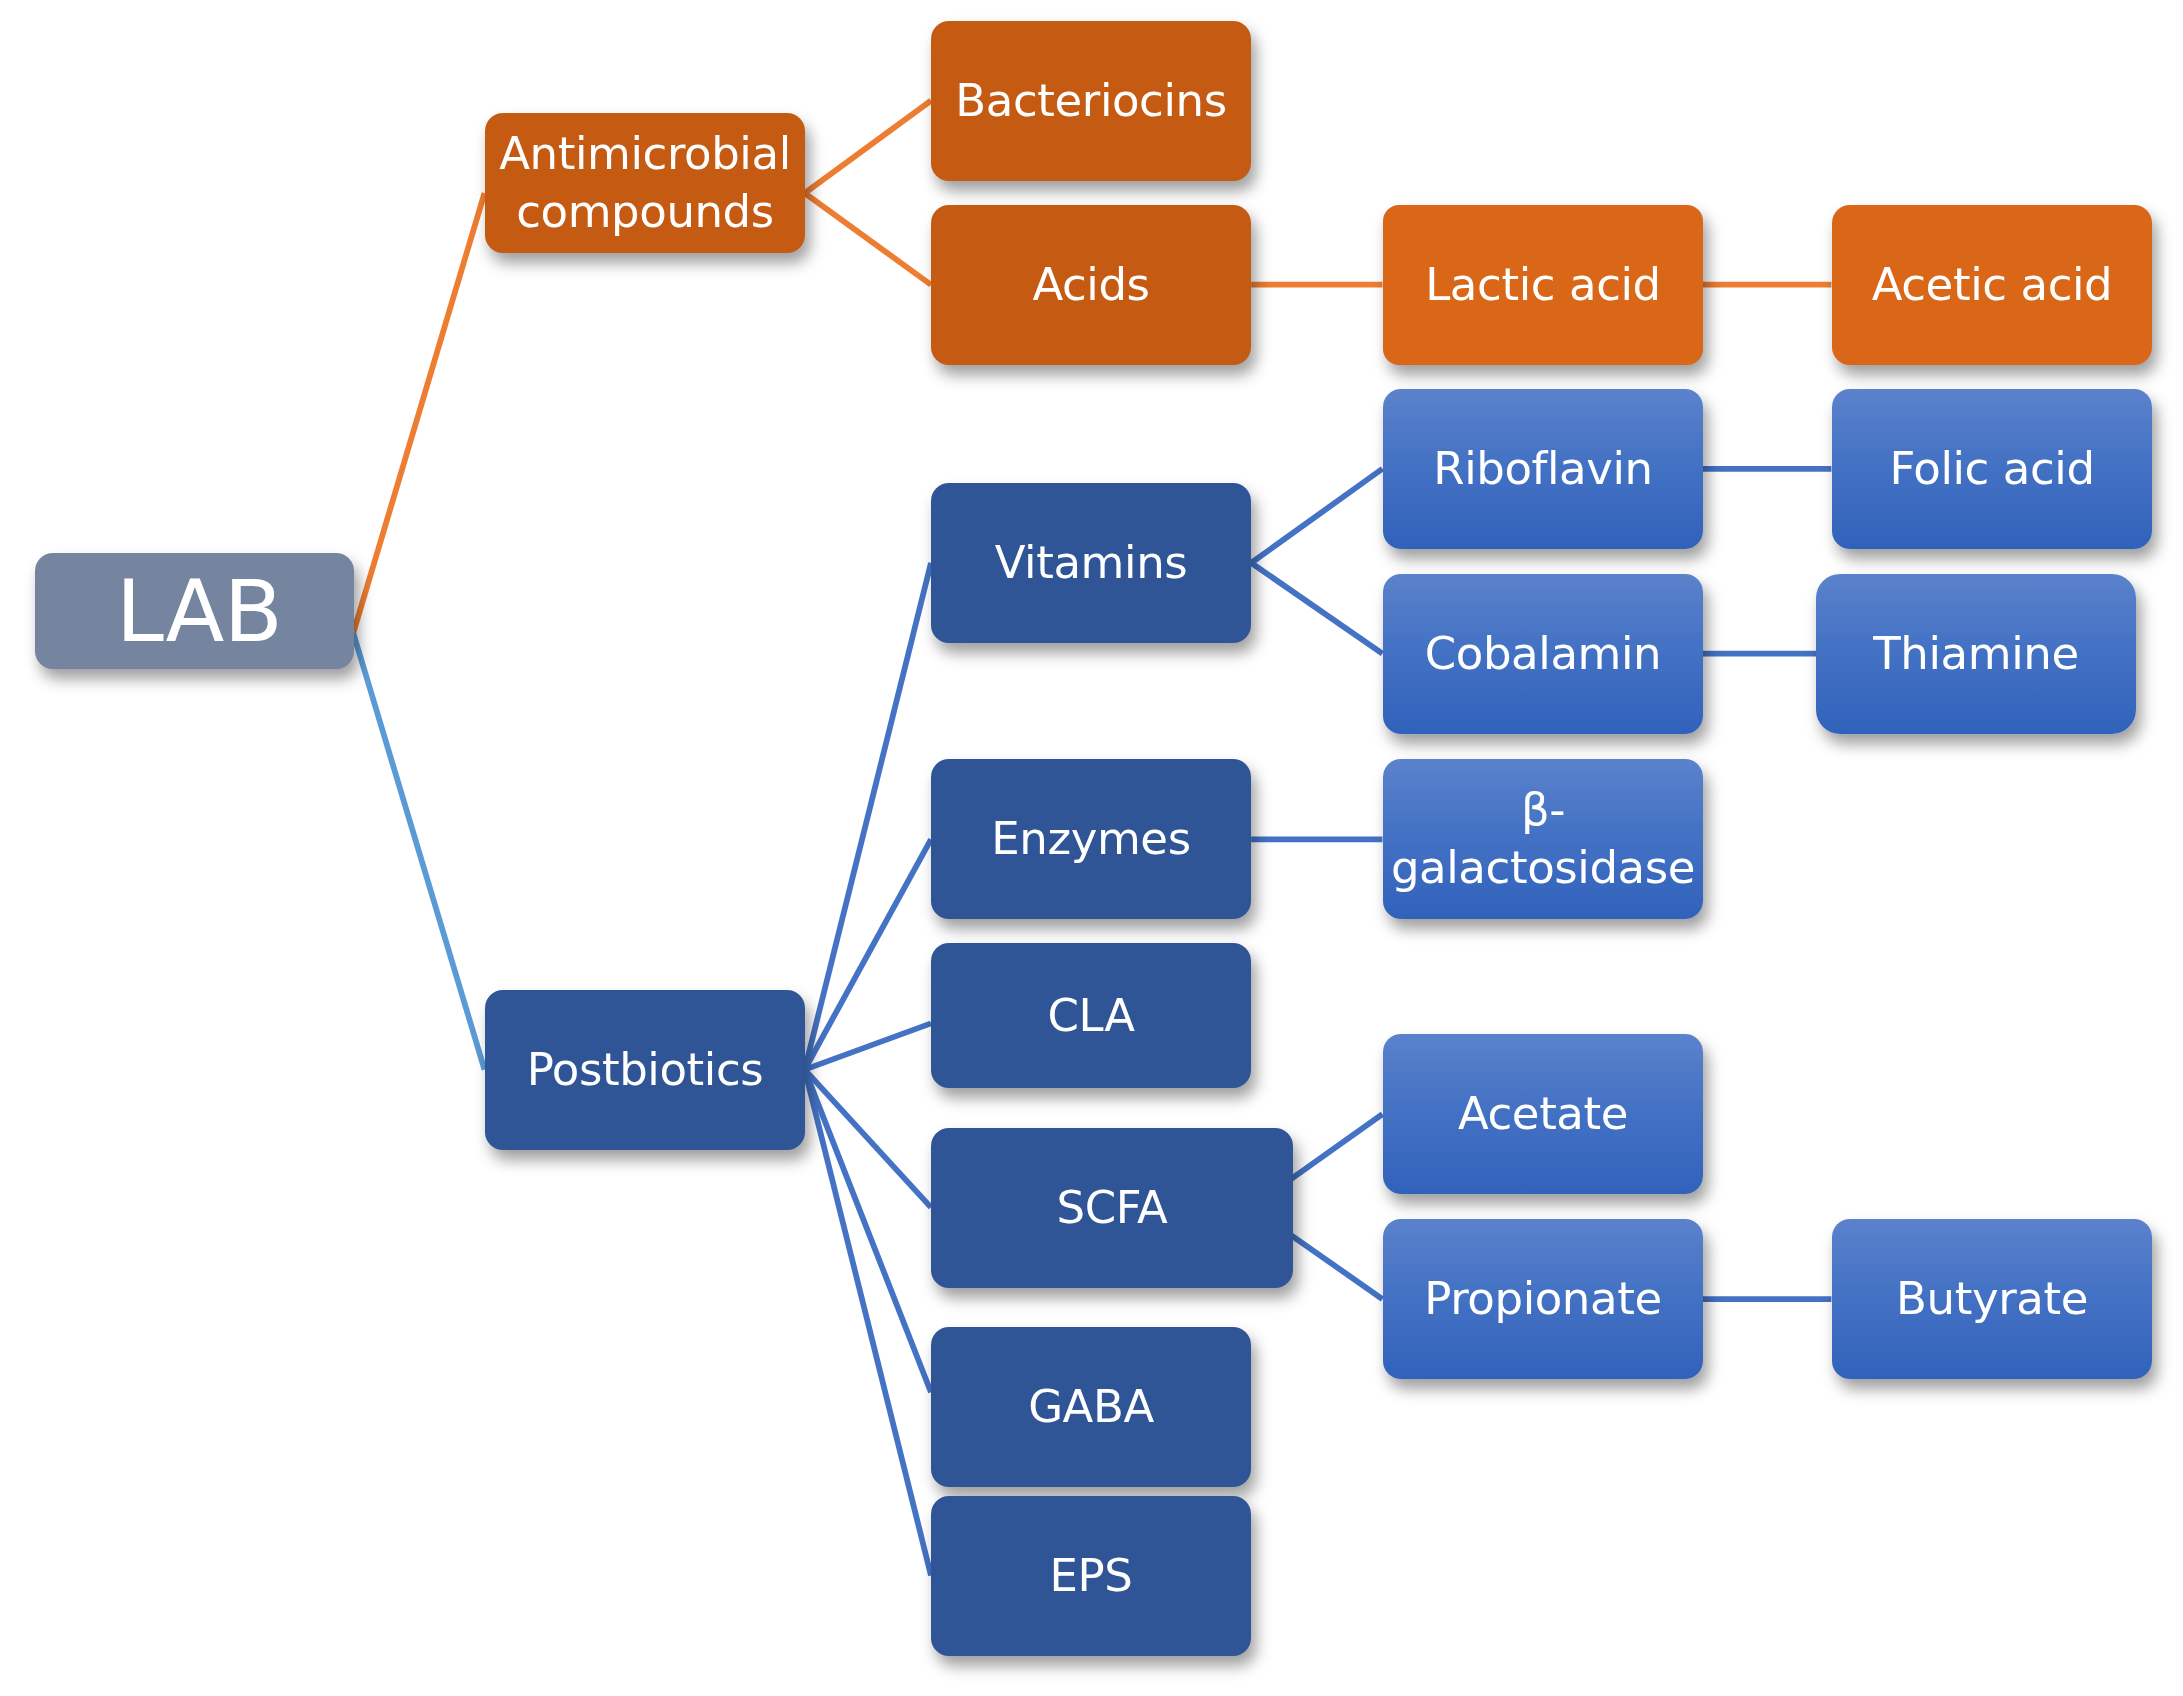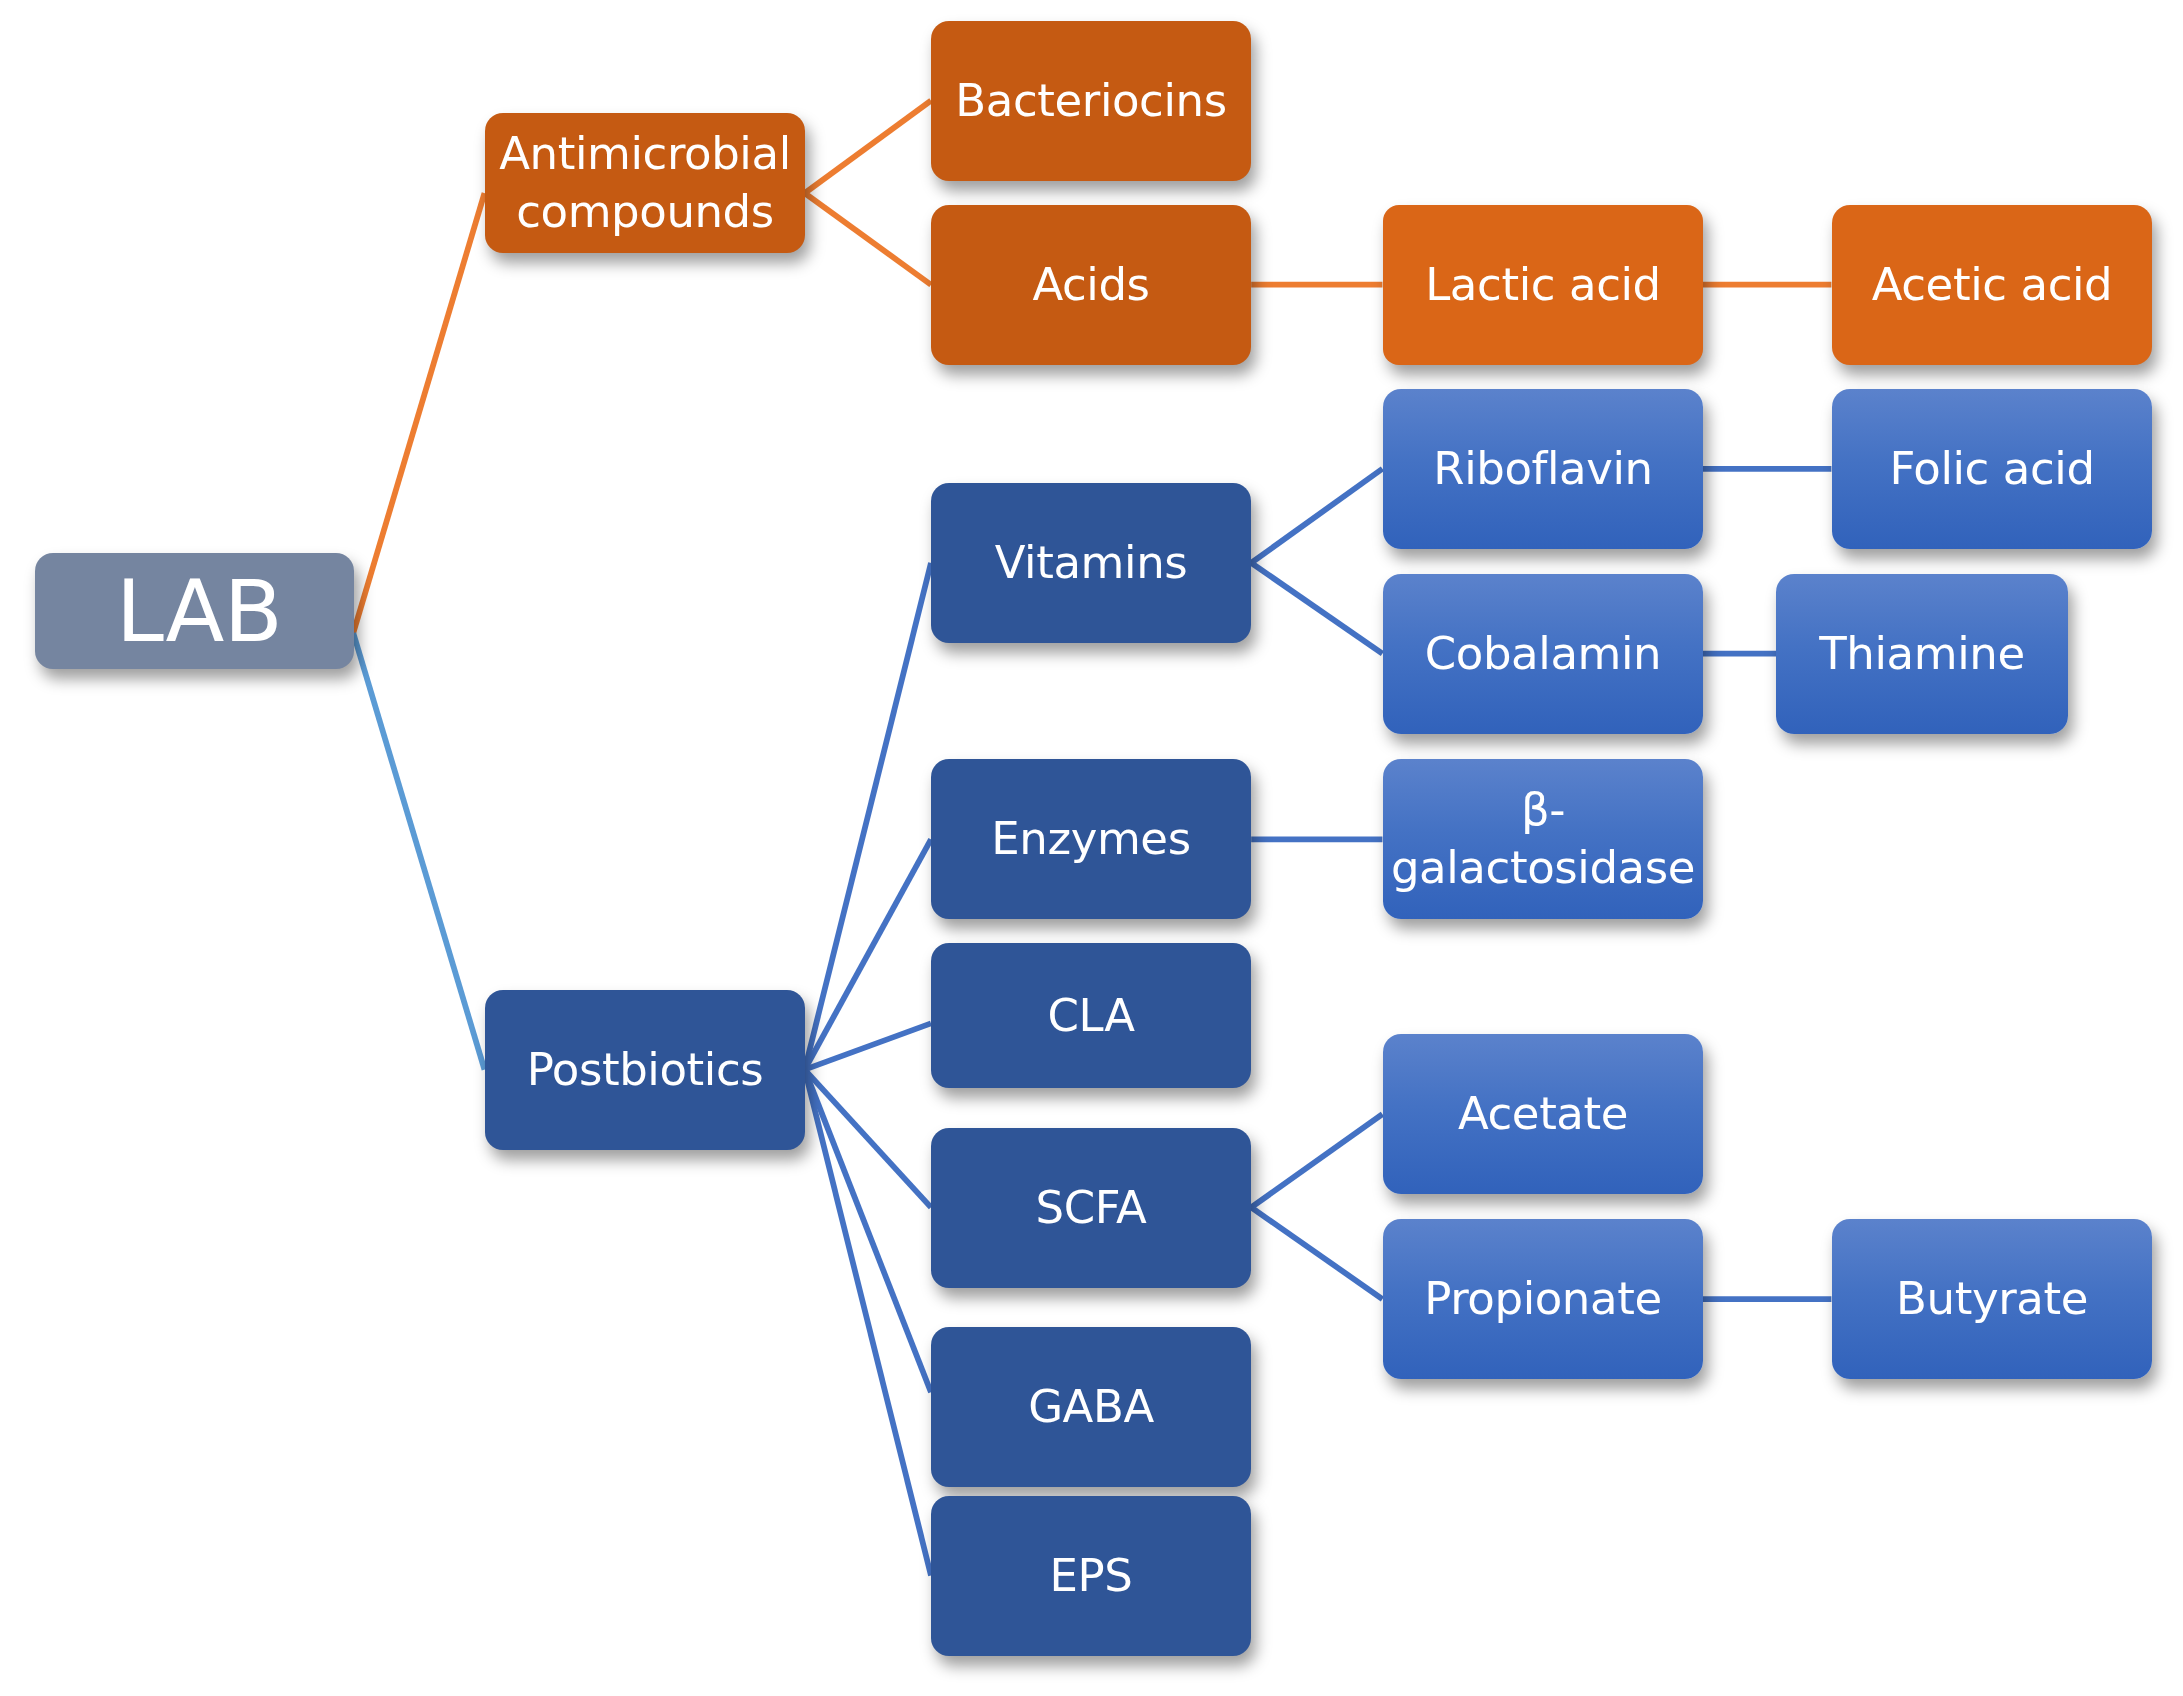--- a/index.html
+++ b/index.html
@@ -87,42 +87,42 @@
   </div>
 
   <div class="node blue-grad" style="left:1832px; top:389px; width:320px; height:160px;">
     <span>Folic acid</span>
   </div>
 
   <div class="node blue-grad" style="left:1383px; top:574px; width:320px; height:160px;">
     <span>Cobalamin</span>
   </div>
 
-  <div class="node blue-grad" style="left:1776px; top:574px; width:292px; height:160px;">
+  <div class="node blue-grad" style="left:1816px; top:574px; width:320px; height:160px;border-radius:24px;">
     <span>Thiamine</span>
   </div>
 
   <div class="node blue-dark" style="left:931px; top:759px; width:320px; height:160px;">
     <span>Enzymes</span>
   </div>
 
   <div class="node blue-grad" style="left:1383px; top:759px; width:320px; height:160px; flex-direction:column;">
     <span>β-</span>
     <span>galactosidase</span>
   </div>
 
   <div class="node blue-dark" style="left:931px; top:943px; width:320px; height:145px;">
     <span>CLA</span>
   </div>
 
   <div class="node blue-grad" style="left:1383px; top:1034px; width:320px; height:160px;">
     <span>Acetate</span>
   </div>
 
-  <div class="node blue-dark" style="left:931px; top:1128px; width:320px; height:160px;">
+  <div class="node blue-dark" style="left:931px; top:1128px; width:362px; height:160px;">
     <span>SCFA</span>
   </div>
 
   <div class="node blue-grad" style="left:1383px; top:1219px; width:320px; height:160px;">
     <span>Propionate</span>
   </div>
 
   <div class="node blue-grad" style="left:1832px; top:1219px; width:320px; height:160px;">
     <span>Butyrate</span>
   </div>

